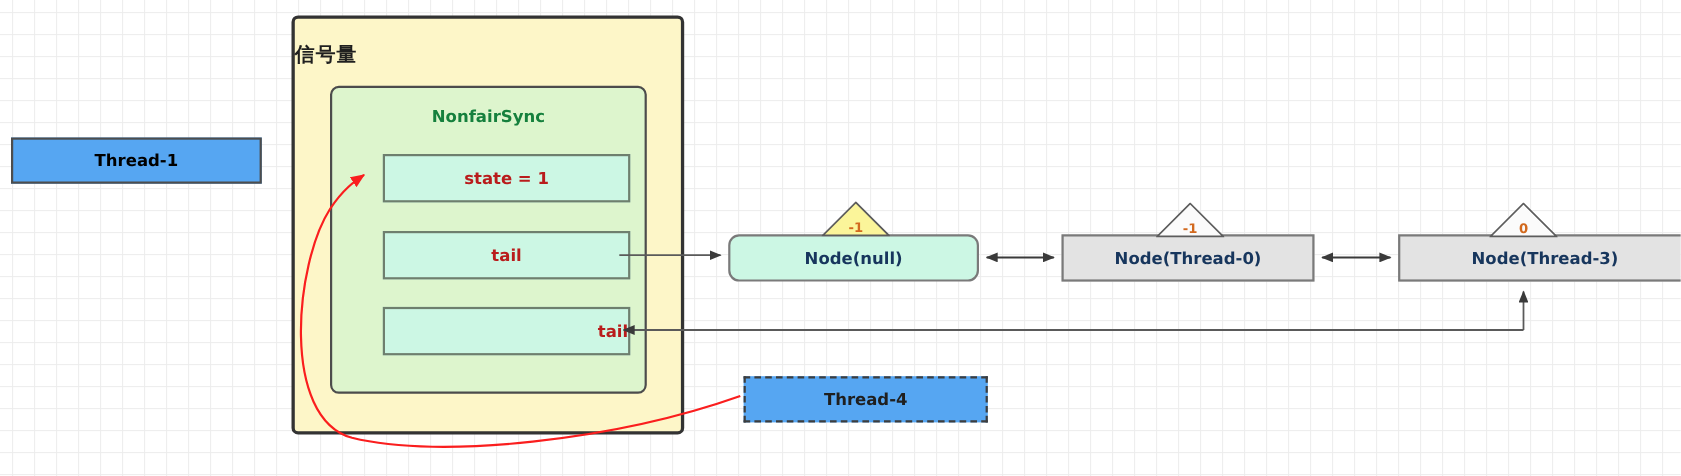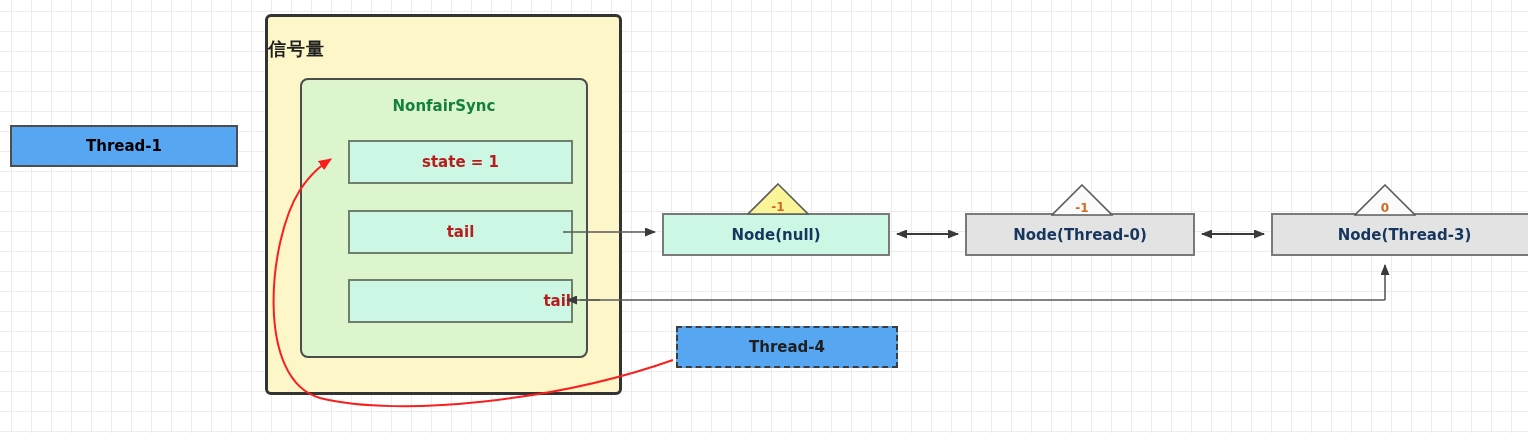--- a/index.html
+++ b/index.html
@@ -81,21 +81,21 @@
     justify-content: center;
     font-size: 15px;
     font-weight: bold;
     color: #000000;
   }
   .thread-1 { top: 125px; }
   .thread-2 { top: 202px; }
 
   
   .thread-4-box {
-    left: 676px; top: 326px; width: 222px; height: 42px;
+    left: 676px; top: 342px; width: 222px; height: 42px;
     background: #56a6f2;
     border: 2px dashed #3d3d3d;
     display: flex;
     align-items: center;
     justify-content: center;
     font-size: 15px;
     font-weight: bold;
     color: #1f1f1f;
   }
 
@@ -103,21 +103,21 @@
   .queue-node {
     top: 213px; height: 43px;
     border: 2px solid #7a7a7a;
     display: flex;
     align-items: center;
     justify-content: center;
     font-size: 15px;
     font-weight: bold;
     color: #17365d;
   }
-  .node-head-sentinel { left: 662px; width: 228px; background: #ccf7e4; }
+  .node-head-sentinel { left: 662px; width: 228px; background: #ccf7e4; border-radius: 10px; }
   .node-t0 { left: 965px; width: 230px; background: #e3e3e3; }
   .node-t3 { left: 1271px; width: 267px; background: #e3e3e3; align-items: center; }
 
   
   .ws-tri {
     width: 62px; height: 32px;
   }
   .ws-yellow { left: 747px; top: 183px; }
   .ws-gray-1 { left: 1051px; top: 184px; }
   .ws-gray-2 { left: 1354px; top: 184px; }

